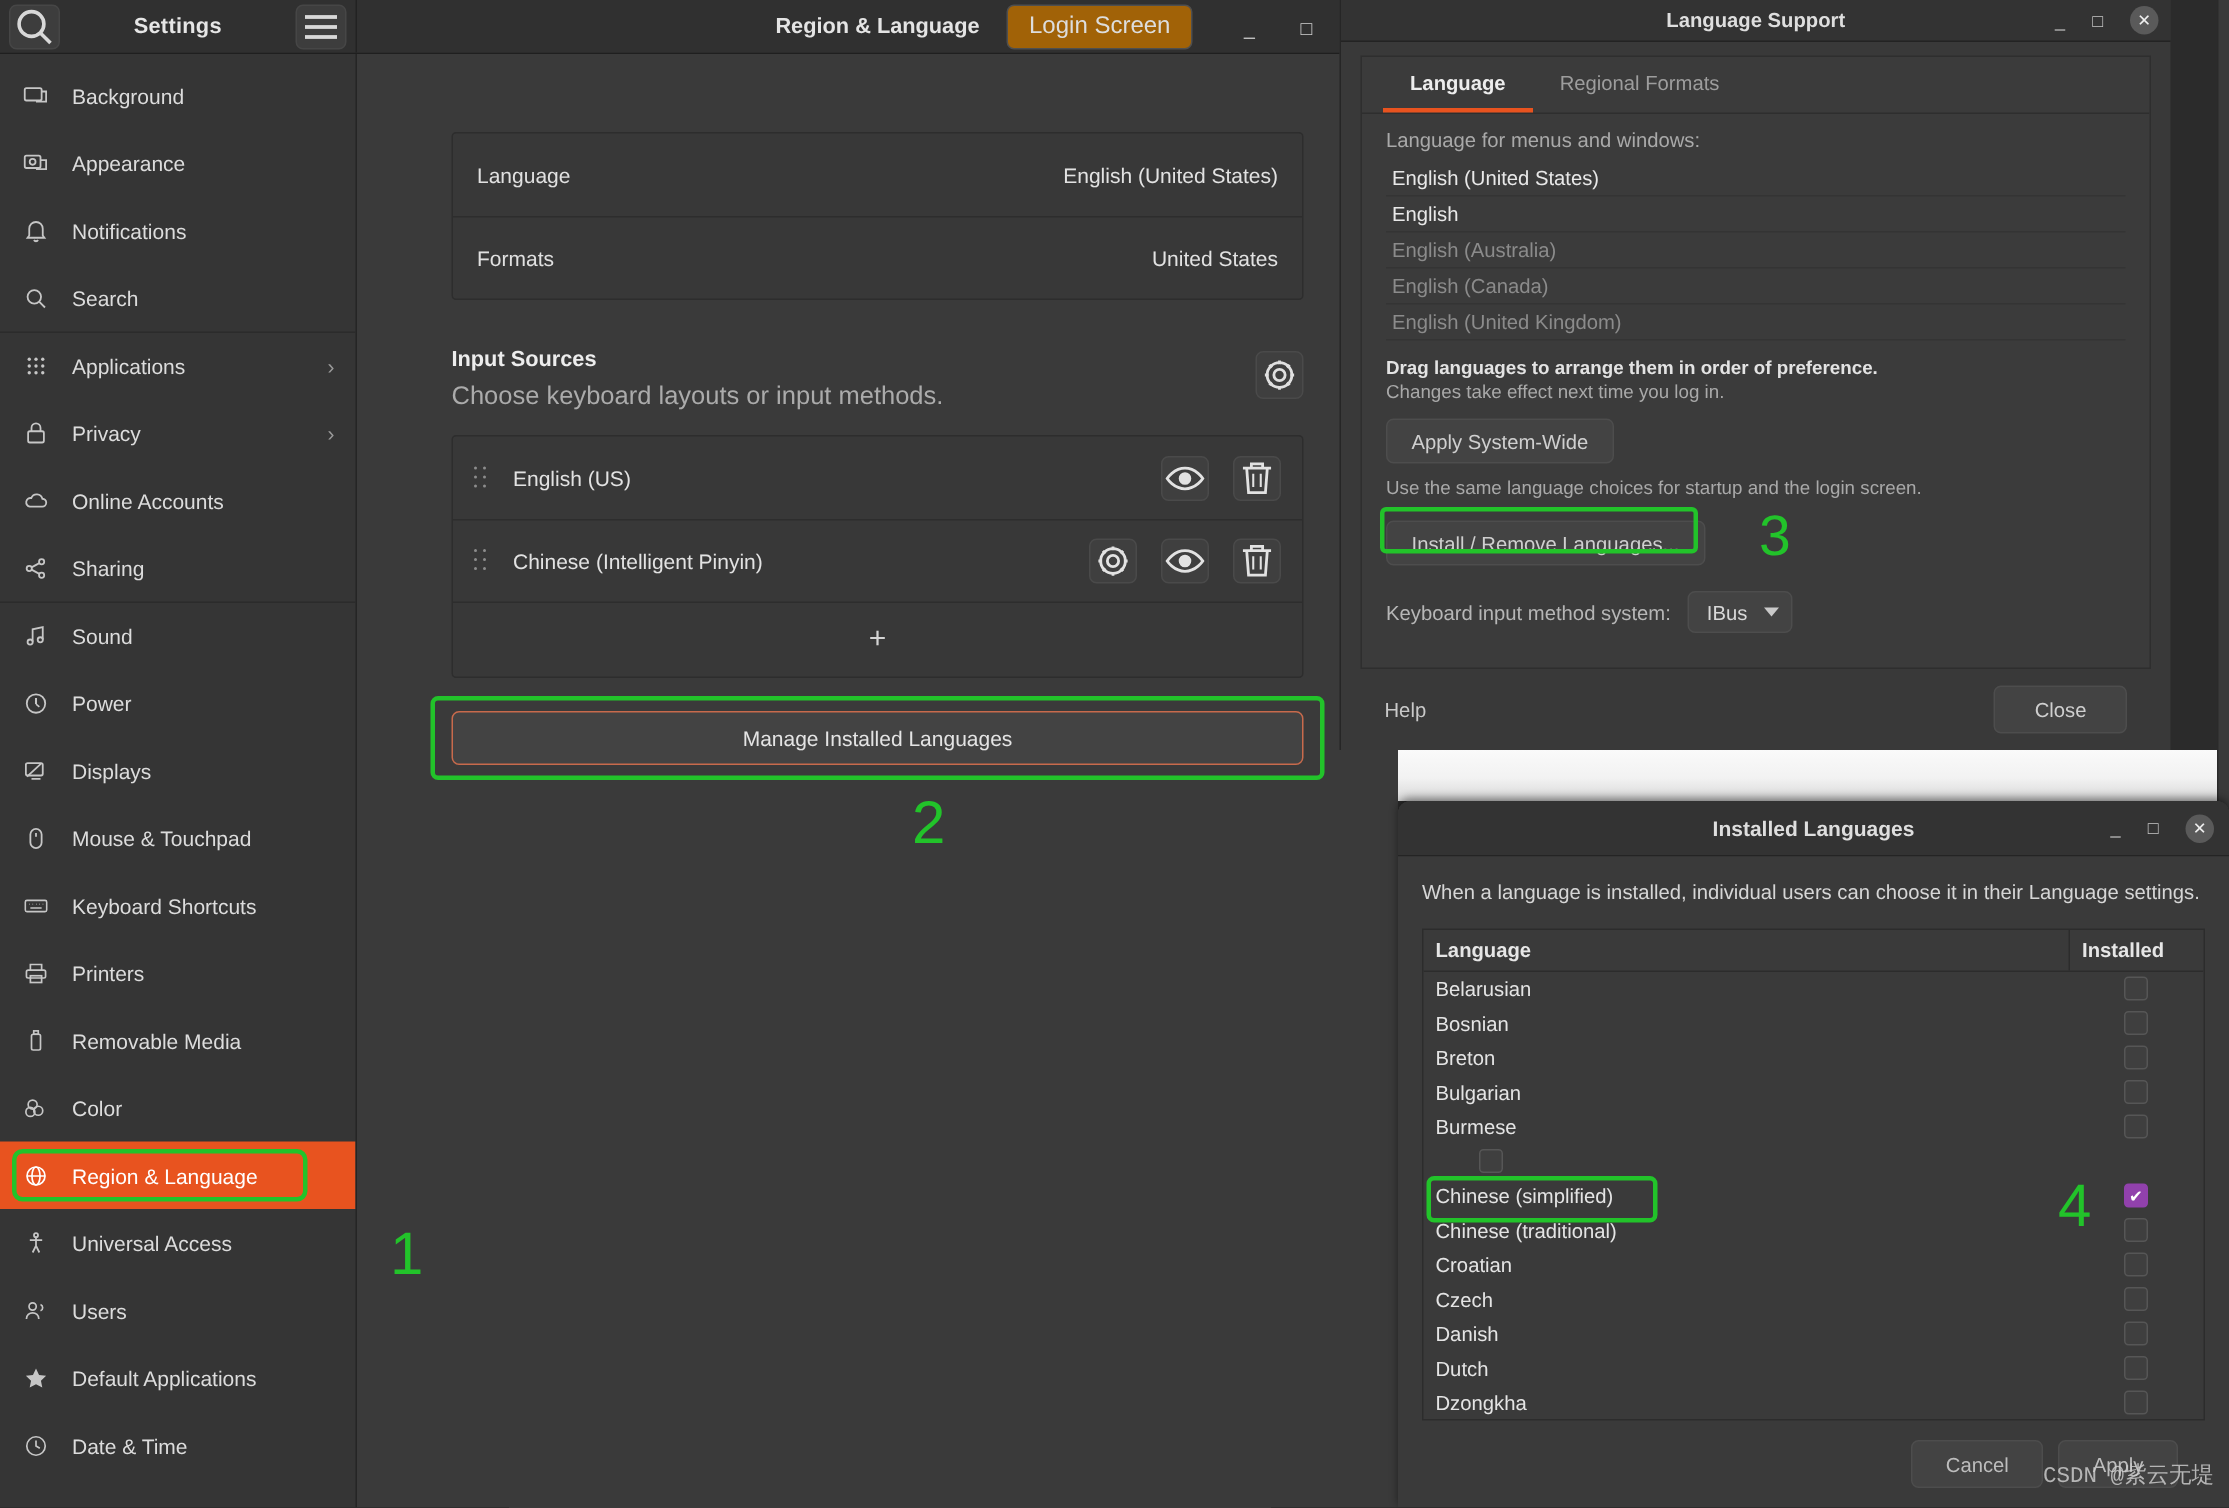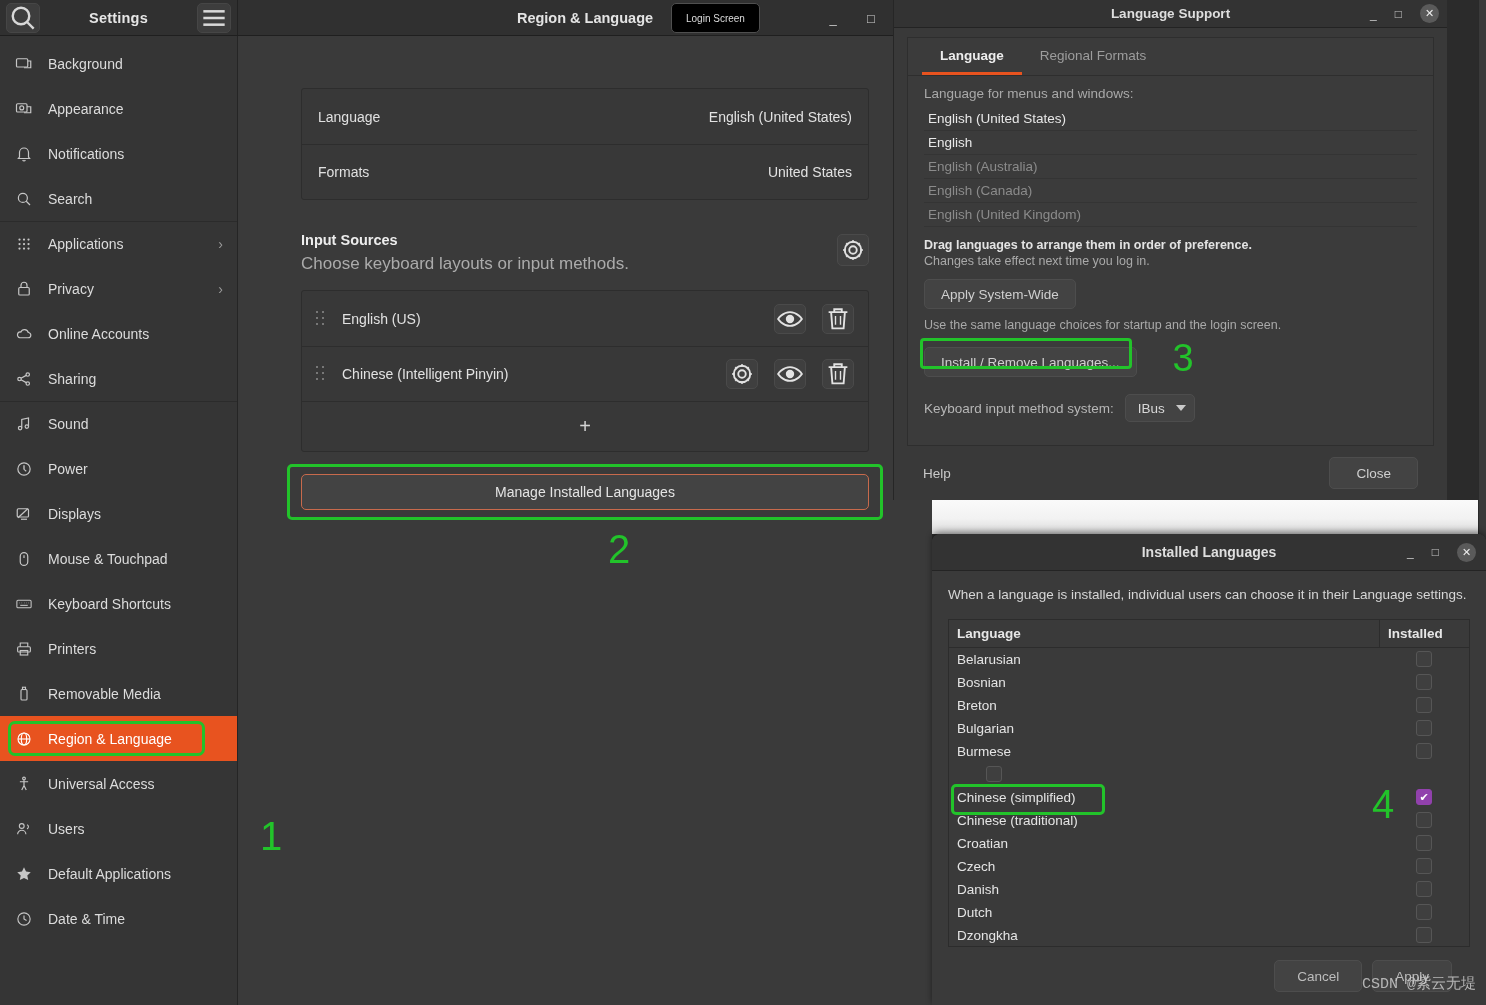--- a/index.html
+++ b/index.html
@@ -26,22 +26,22 @@
     width:34px; height:30px; background:#3d3d3d; border:1px solid #464646; border-radius:5px;
     display:flex; align-items:center; justify-content:center; cursor:pointer;
   }
   .settings-title { flex:1; text-align:center; color:#e6e6e6; font-size:14.5px; font-weight:bold;
                     display:flex; align-items:center; justify-content:center; letter-spacing:.2px;}
   .tb-right { flex:1; display:flex; align-items:center; position:relative; background:#303030; }
   .tb-right-title { position:absolute; left:0; right:0; text-align:center; color:#e4e4e4;
                     font-size:14.5px; font-weight:bold; pointer-events:none; }
   .login-screen-btn {
     position:absolute; left:433px; top:3px; height:30px; padding:0 14px;
-    background:#000000; border:1px solid #4f4f4f; border-radius:5px; color:#ddd;
-    font-size:10px; display:flex; align-items:center; cursor:pointer;
+    background:#a16207; border:1px solid #4f4f4f; border-radius:5px; color:#ddd;
+    font-size:16px; display:flex; align-items:center; cursor:pointer;
   }
   .win-ctrls { position:absolute; right:10px; top:0; height:36px; display:flex; align-items:center; gap:16px;}
   .wc { width:22px; height:22px; display:flex; align-items:center; justify-content:center; color:#cfcfcf;
         font-size:13px; cursor:pointer; }
   .wc-close { width:24px; height:24px; border-radius:50%; background:#e8531f; color:#fff; font-size:13px; }
 
   .settings-body { flex:1; display:flex; overflow:hidden; }
 
   
   .sidebar { width:238px; background:#353535; border-right:1px solid #252525; overflow:hidden;
@@ -387,20 +387,30 @@
         <div class="sb-item">
           <span class="sb-ico">
               <svg viewBox="0 0 24 24" fill="none" stroke="currentColor" stroke-width="1.5">
                 <rect x="8" y="6" width="8" height="14" rx="1.5"></rect>
                 <rect x="10" y="3" width="4" height="3"></rect>
               </svg>
             </span>
           <span>Removable Media</span>
         </div>
 
+        <div class="sb-item">
+          <span class="sb-ico">
+              <svg viewBox="0 0 24 24" fill="none" stroke="currentColor" stroke-width="1.5">
+                <circle cx="9" cy="8.5" r="4"></circle>
+                <circle cx="7" cy="15" r="4"></circle>
+                <circle cx="14" cy="14" r="4"></circle>
+              </svg>
+            </span>
+          <span>Color</span>
+        </div>
 
         <div class="sb-item active">
           <span class="sb-ico">
               <svg viewBox="0 0 24 24" fill="none" stroke="currentColor" stroke-width="1.5">
                 <circle cx="12" cy="12" r="8"></circle>
                 <ellipse cx="12" cy="12" rx="3.6" ry="8"></ellipse>
                 <line x1="4" y1="12" x2="20" y2="12"></line>
               </svg>
             </span>
           <span>Region &amp; Language</span>

